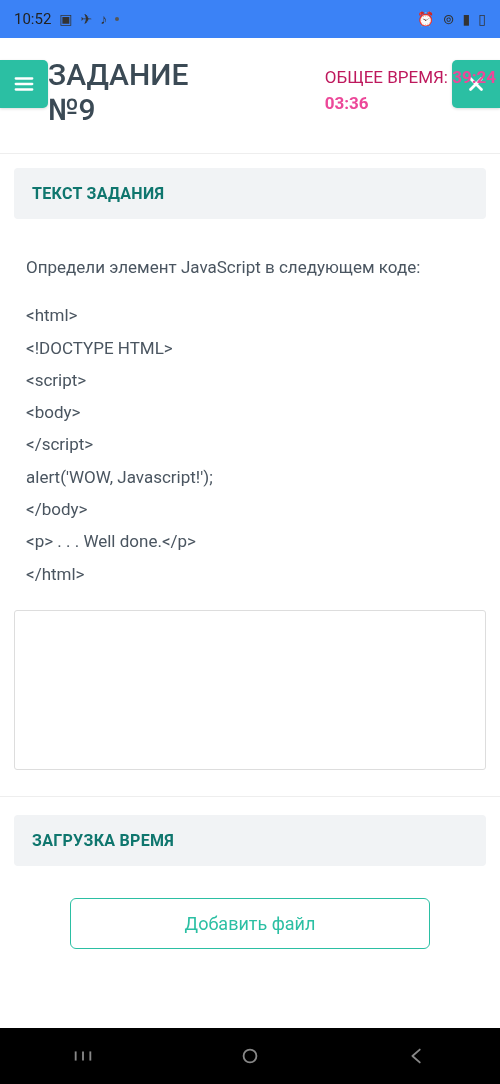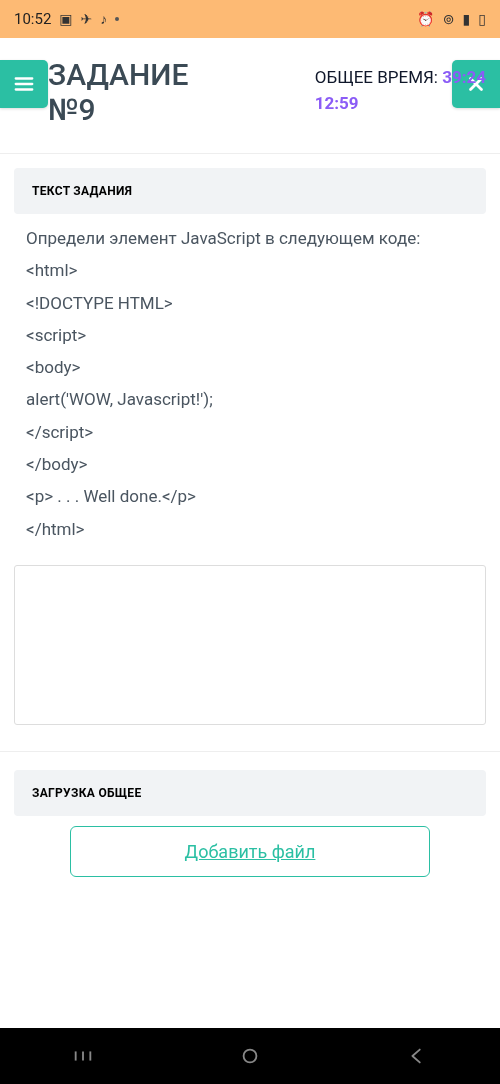--- a/index.html
+++ b/index.html
@@ -7,56 +7,56 @@
     width: 500px;
     height: 1084px;
     font-family: -apple-system, BlinkMacSystemFont, "Segoe UI", Roboto, Arial, sans-serif;
     background: #fff;
     overflow: hidden;
     position: relative;
   }
   
   .status-bar {
     height: 38px;
-    background: #fdba74;
+    background: #3b82f6;
     display: flex;
     align-items: center;
     justify-content: space-between;
     padding: 0 14px;
     font-size: 15px;
     color: #222;
   }
   .status-left, .status-right { display: flex; align-items: center; gap: 8px; }
   .status-left .icon-small, .status-right .icon-small { font-size: 14px; color: #333; }
   .dot { width:4px; height:4px; background:#555; border-radius:50%; }
   
   .header {
     display: flex;
     align-items: flex-start;
-    padding: 20px 14px 26px 48px;
+    padding: 20px 4px 26px 48px;
     border-bottom: 1px solid #eee;
     position: relative;
     justify-content: flex-end;
   }
   .task-title {
     font-size: 30px;
     font-weight: 500;
     color: #3b4a55;
     line-height: 1.15;
   }
   .timers {
     margin-left: auto;
     font-size: 17px;
     color: #333;
     line-height: 1.55;
     padding-top: 6px;
   }
   .timers .row { white-space: nowrap; }
-  .timers .label { color: #0f172a; }
-  .timers .value { font-weight: 700; color: #8b5cf6; }
+  .timers .label { color: #be185d; }
+  .timers .value { font-weight: 700; color: #ec4899; }
   
   .menu-btn, .close-btn {
     position: absolute;
     top: 60px;
     width: 48px;
     height: 48px;
     background: #2bbfa3;
     border-radius: 5px;
     display: flex;
     align-items: center;
@@ -66,33 +66,33 @@
   }
   .menu-btn { left: 0; border-top-left-radius: 0; border-bottom-left-radius: 0; }
   .close-btn { right: 0; border-top-right-radius: 0; border-bottom-right-radius: 0; }
   .menu-btn svg, .close-btn svg { width: 22px; height: 22px; stroke: #fff; }
   
   .content { padding: 14px; }
   .section-header {
     background: #f1f3f5;
     border-radius: 4px;
     padding: 16px 18px;
-    font-size: 12px;
+    font-size: 16px;
     font-weight: 700;
-    color: #000000;
+    color: #0f766e;
     letter-spacing: 0.3px;
-    margin-bottom: 8px;
+    margin-bottom: 32px;
   }
   .task-body {
     padding: 0 12px 20px 12px;
     font-size: 17px;
     color: #4a5560;
     line-height: 1.9;
   }
-  .task-body .prompt { margin-bottom: 0; }
+  .task-body .prompt { margin-bottom: 16px; }
   .answer-box {
     width: 100%;
     height: 160px;
     border: 1px solid #ddd;
     border-radius: 3px;
     resize: none;
     padding: 10px;
     font-family: inherit;
     font-size: 16px;
     margin-bottom: 22px;
@@ -103,21 +103,20 @@
     margin: 10px auto 0 auto;
     width: 360px;
     padding: 14px 0;
     background: #fff;
     border: 1px solid #2bbfa3;
     border-radius: 6px;
     color: #2bbfa3;
     font-size: 18px;
     text-align: center;
     cursor: pointer;
-    text-decoration: underline;
   }
   
   .nav-bar {
     position: absolute;
     bottom: 0; left: 0; right: 0;
     height: 56px;
     background: #000;
     display: flex;
     align-items: center;
     justify-content: space-around;
@@ -161,46 +160,46 @@
 <div class="header">
   <div class="task-title">
     <div>ЗАДАНИЕ</div>
     <div>№9</div>
   </div>
   <div class="timers">
     <div class="row">
       <span class="label">ОБЩЕЕ ВРЕМЯ: </span><span class="value">39:24</span>
     </div>
     <div class="row">
-      <span class="value">12:59</span>
+      <span class="value">03:36</span>
     </div>
   </div>
 </div>
 
 <div class="content">
   <div class="section-header">ТЕКСТ ЗАДАНИЯ</div>
 
   <div class="task-body">
     <div class="prompt">Определи элемент JavaScript в следующем коде:</div>
     <div>&lt;html&gt;</div>
     <div>&lt;!DOCTYPE HTML&gt;</div>
     <div>&lt;script&gt;</div>
     <div>&lt;body&gt;</div>
+    <div>&lt;/script&gt;</div>
     <div>alert('WOW, Javascript!');</div>
-    <div>&lt;/script&gt;</div>
     <div>&lt;/body&gt;</div>
     <div>&lt;p&gt; . . . Well done.&lt;/p&gt;</div>
     <div>&lt;/html&gt;</div>
   </div>
 
   <textarea class="answer-box" value="" style=""></textarea>
 
   <div class="divider"></div>
 
-  <div class="section-header">ЗАГРУЗКА ОБЩЕЕ</div>
+  <div class="section-header">ЗАГРУЗКА ВРЕМЯ</div>
 
   <div class="add-file-btn">Добавить файл</div>
 </div>
 
 <div class="nav-bar">
   <div class="nav-btn">
     <svg viewBox="0 0 24 24" stroke-width="2">
         <line x1="4" y1="7" x2="4" y2="17"></line>
         <line x1="12" y1="7" x2="12" y2="17"></line>
         <line x1="20" y1="7" x2="20" y2="17"></line>

